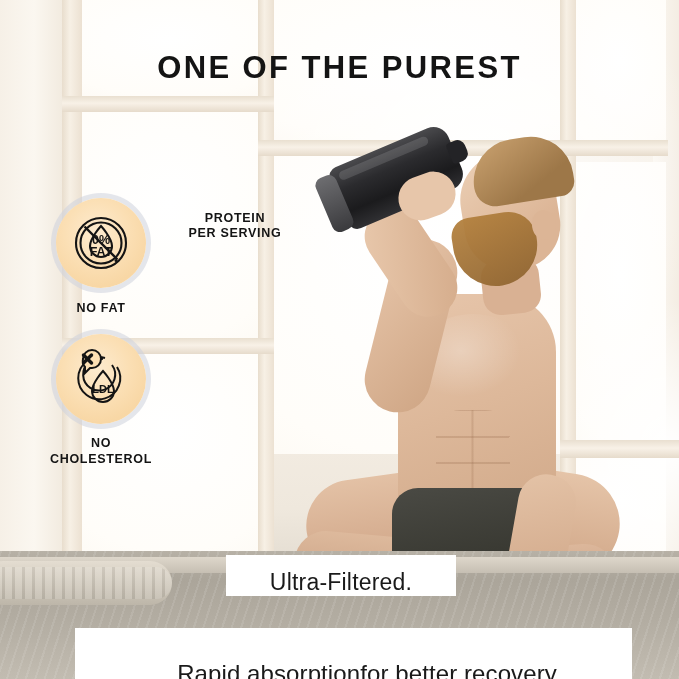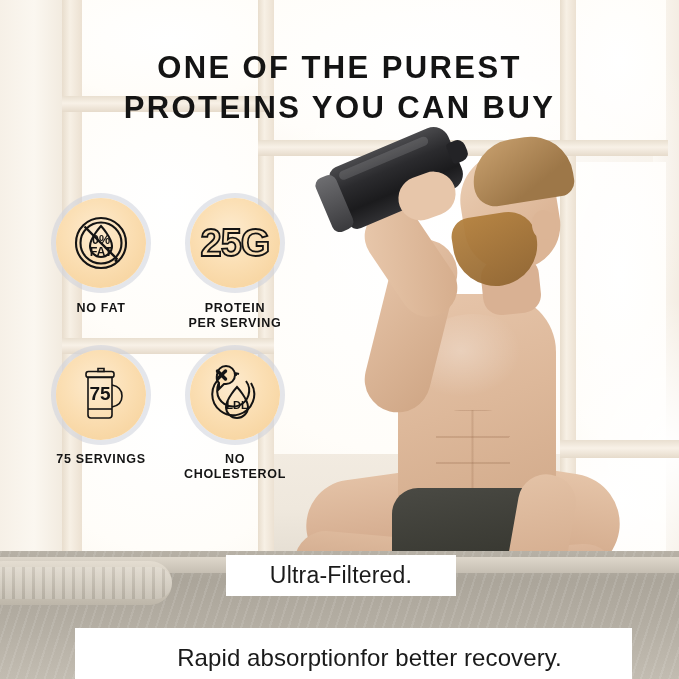--- a/index.html
+++ b/index.html
@@ -236,21 +236,21 @@
     color:#141414;
     text-transform:uppercase;
     white-space:pre-line;
   }
   .fcell.r2 .fcap{margin-top:12px;}
 
   
   .banner{
     position:absolute;
     background:#ffffff;
-    display:flex;align-items:center;justify-content:center;
+    display:flex;align-items:flex-end;justify-content:center;
     color:#1a1a1a;
   }
   .banner-1{
     left:226px;top:555px;width:230px;height:41px;
     font-size:23px;font-weight:300;letter-spacing:.2px;
   }
   .banner-2{
     left:75px;top:628px;width:525px;height:60px;
     font-size:24px;letter-spacing:.1px;padding-left:32px;
   }
@@ -314,21 +314,20 @@
     </div>
 
     <div class="floor"></div>
     <div class="floor-stripes"></div>
     <div class="mat-edge"></div>
     <div class="mat-roll"></div>
   </div>
 
   <div class="headline">
     <div>ONE OF THE PUREST</div>
-    <div>PROTEINS YOU CAN BUY</div>
   </div>
 
   <div class="features">
 
     <div class="frow">
 
       <div class="fcell">
         <div class="badge">
           <svg width="62" height="62" viewBox="0 0 62 62">
             <g fill="none" stroke="#141414" stroke-width="2.1">
@@ -339,48 +338,28 @@
             </g>
             <circle cx="46" cy="48.5" r="1.5" fill="#141414"></circle>
             <text x="31" y="32" text-anchor="middle" font-family="Liberation Sans, sans-serif" font-size="12.5" font-weight="700" fill="#141414">0%</text>
             <text x="31" y="44" text-anchor="middle" font-family="Liberation Sans, sans-serif" font-size="12.5" font-weight="700" fill="#141414">FAT</text>
           </svg>
         </div>
         <div class="fcap">NO FAT</div>
       </div>
 
       <div class="fcell">
-        <div class="badge">
-          <svg width="74" height="46" viewBox="0 0 74 46">
-            <text x="37" y="36" text-anchor="middle" font-family="Liberation Sans, sans-serif" font-size="38" font-weight="700" letter-spacing="-1" fill="#fbdfb4" stroke="#141414" stroke-width="1.8">25G</text>
-          </svg>
-        </div>
         <div class="fcap">PROTEIN
 PER SERVING</div>
       </div>
 
     </div>
 
     <div class="frow">
 
-      <div class="fcell r2">
-        <div class="badge">
-          <svg width="64" height="64" viewBox="0 0 64 64">
-            <g fill="none" stroke="#141414" stroke-width="1.6">
-              <path d="M19 14 h24 v38 a3 3 0 0 1 -3 3 H22 a3 3 0 0 1 -3 -3 Z"></path>
-              <rect x="17" y="8.5" width="28" height="6" rx="2.4"></rect>
-              <path d="M29 5.5 h6 v3 h-6 z"></path>
-              <path d="M43 22 q10 2 10 11 q0 9 -10 11"></path>
-              <line x1="19" y1="46" x2="43" y2="46"></line>
-            </g>
-            <text x="31" y="37" text-anchor="middle" font-family="Liberation Sans, sans-serif" font-size="19" font-weight="700" fill="#141414">75</text>
-          </svg>
-        </div>
-        <div class="fcap">75 SERVINGS</div>
-      </div>
 
       <div class="fcell r2">
         <div class="badge">
           <svg width="64" height="64" viewBox="0 0 64 64">
             <g fill="none" stroke="#141414" stroke-width="2">
               <path d="M48 20 a21 21 0 1 1 -12 -9"></path>
               <path d="M43 18 a16 16 0 1 1 -9 -6"></path>
               <path d="M34 24 C34 24 45 36 45 44 a11 11 0 0 1 -22 0 C23 36 34 24 34 24 Z"></path>
               <path d="M14 12 a9 9 0 1 1 9 9 h-2 l-5 5 v-6 a9 9 0 0 1 -2 -8 Z" fill="#fbdfb4"></path>
             </g>

